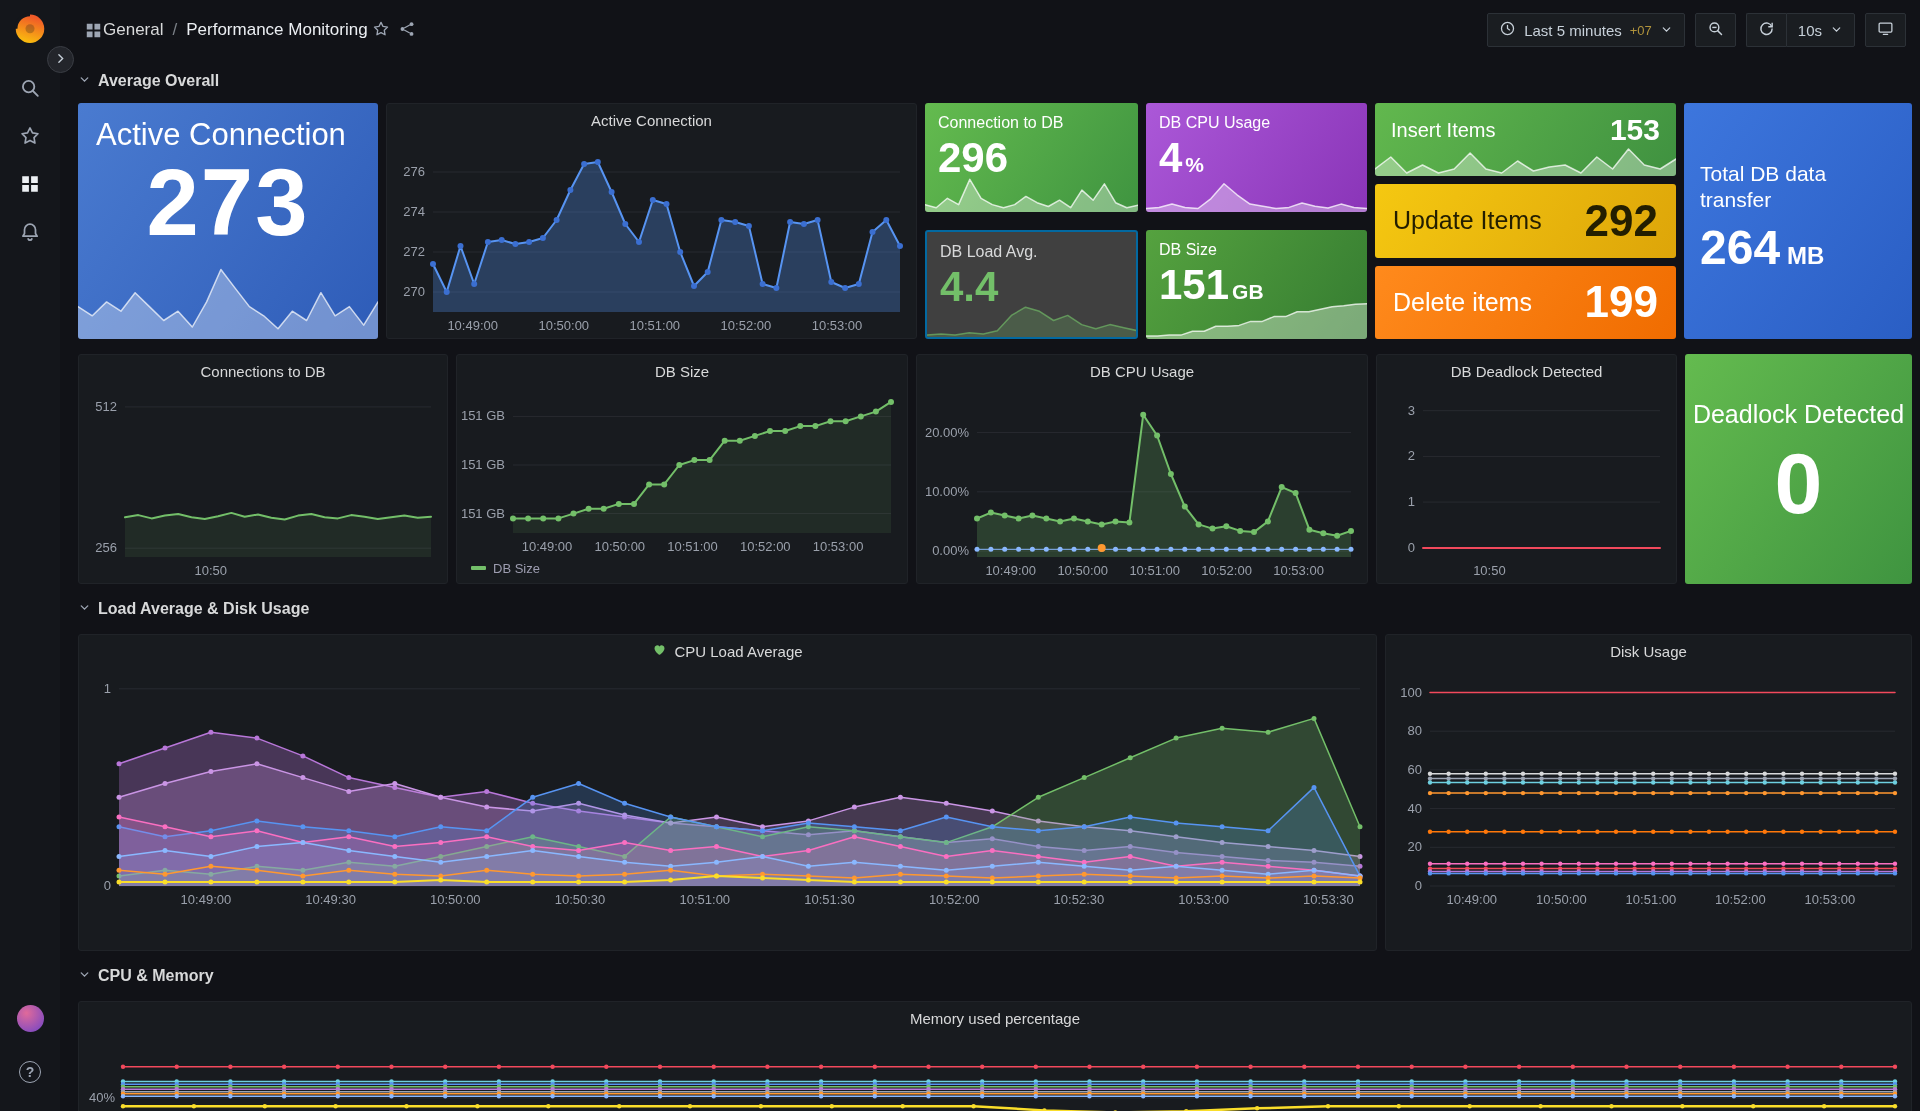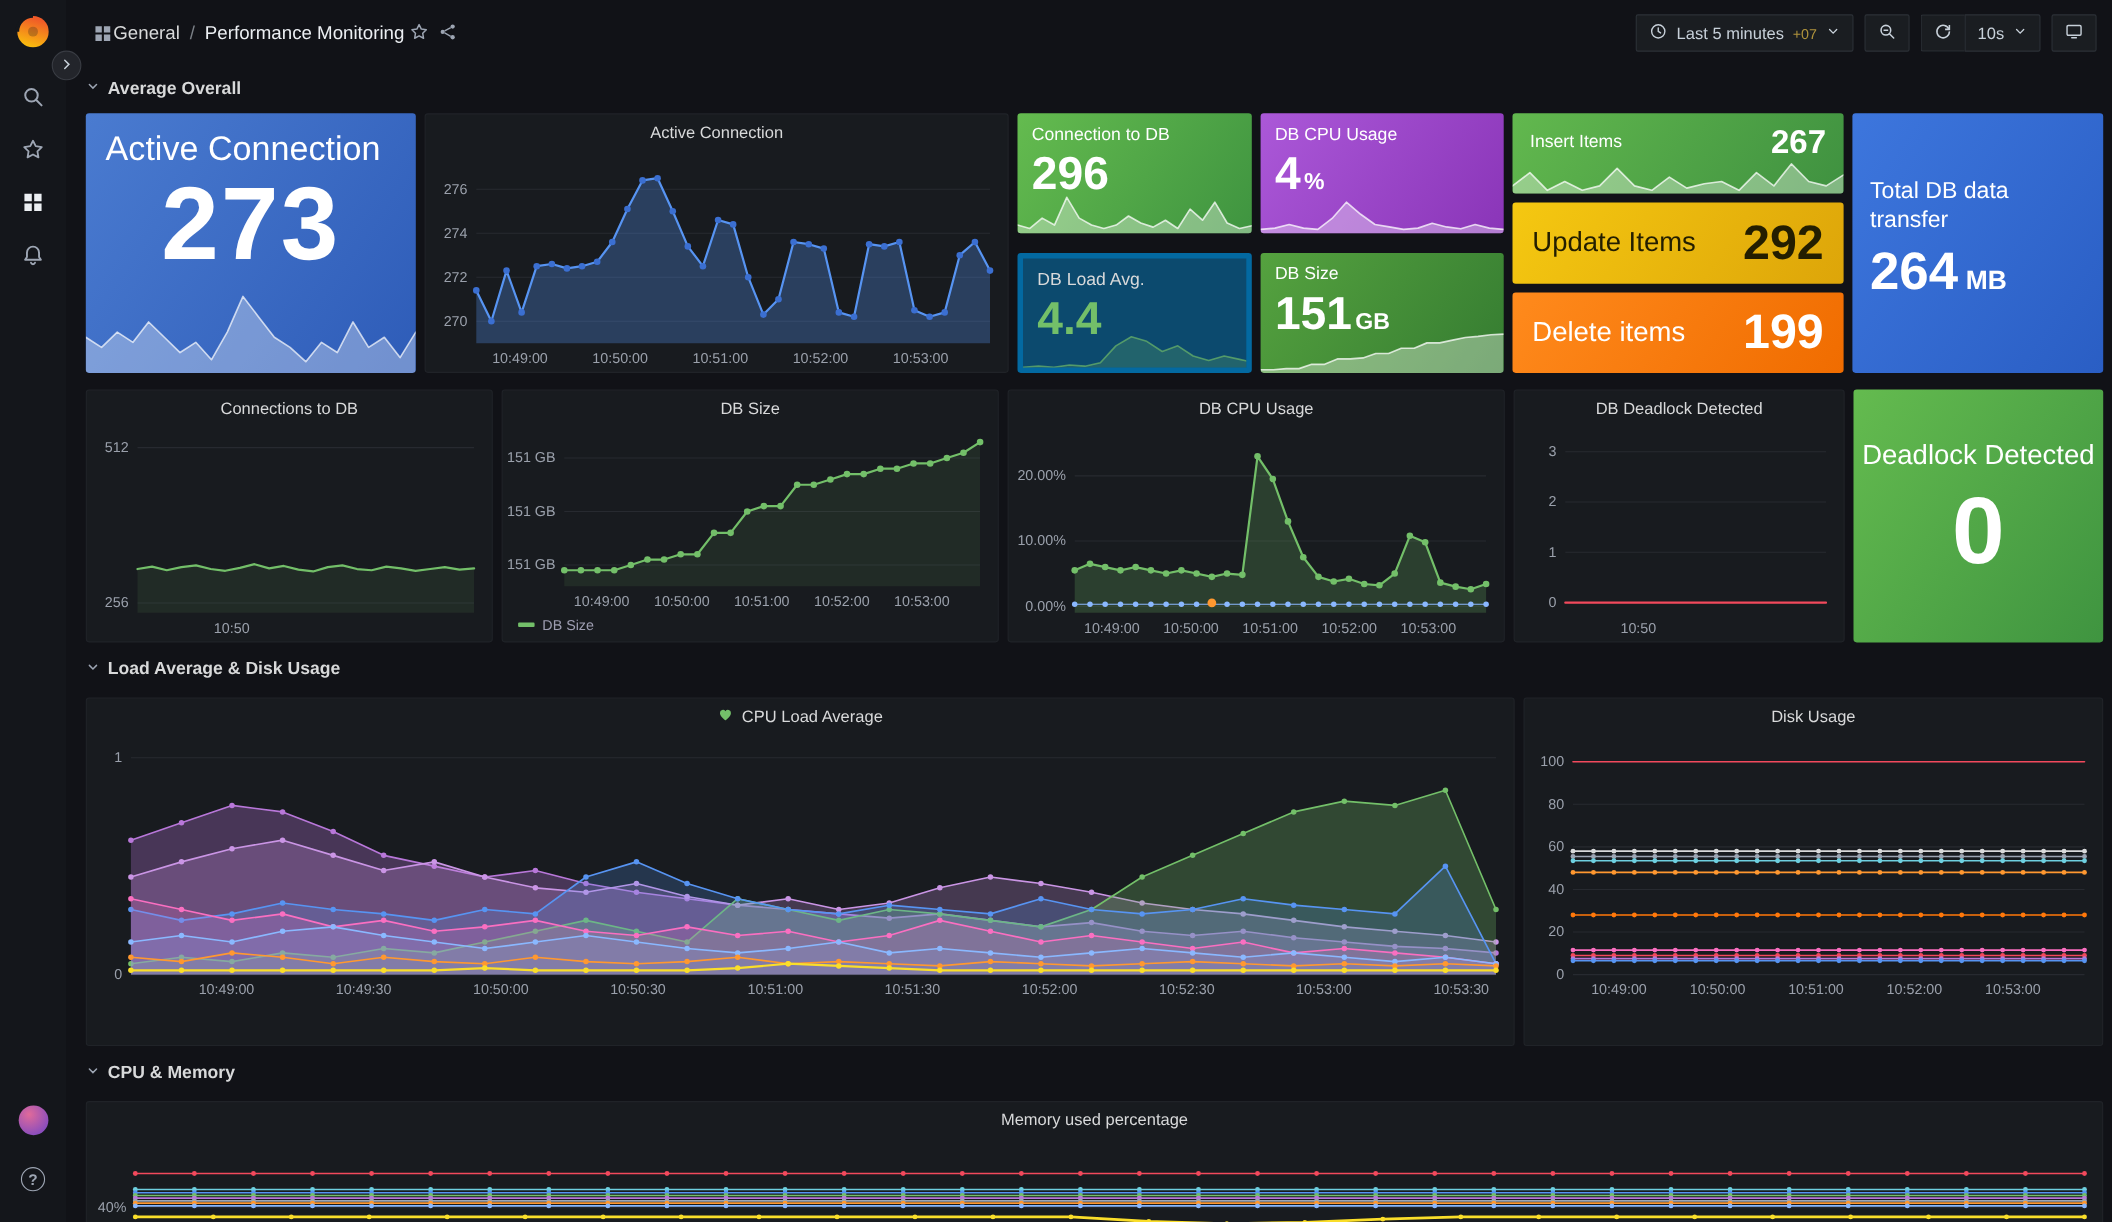--- a/index.html
+++ b/index.html
@@ -72,25 +72,25 @@
 
   
   .stat{position:relative;border-radius:3px;overflow:hidden;color:#fff;min-height:0}
   .spark{position:absolute;left:0;right:0;bottom:0;height:40%}
   .big-stat .bs-title{position:absolute;top:14px;left:18px;font-size:31px;font-weight:500;cursor:pointer}
   .big-stat .bs-value{position:absolute;top:46px;left:0;width:100%;text-align:center;font-size:94px;font-weight:700;letter-spacing:2px}
   .big-stat .spark{height:38%}
   .ss-title{position:absolute;top:11px;left:13px;font-size:16px;font-weight:400;cursor:pointer}
   .ss-value{position:absolute;top:31px;left:13px;font-size:42px;font-weight:700;display:flex;align-items:baseline;gap:3px}
   .ss-value .unit{font-size:21px;font-weight:600}
-  .dark-stat{background:#0c4a6e;border:5px solid #0369a1;color:#d8d9da}
+  .dark-stat{background:#404040;border:2px solid #0369a1;color:#d8d9da}
   .dark-stat .ss-value{color:#73bf69}
   .hstat .hs-row{position:absolute;top:0;left:0;right:0;display:flex;align-items:center;justify-content:space-between;
     padding:10px 16px 0 16px}
-  .hstat .hs-title{font-size:16px;font-weight:500;cursor:pointer}
+  .hstat .hs-title{font-size:20px;font-weight:500;cursor:pointer}
   .hstat .hs-value{font-size:30px;font-weight:700}
   .hstat .spark{height:46%}
   .hstat.center .hs-row{top:50%;transform:translateY(-50%);padding:0 18px}
   .hstat.center .hs-title{font-size:25px}
   .hstat.center .hs-value{font-size:44px}
   .total-stat{padding:58px 16px 0 16px}
   .ts-title{font-size:21px;font-weight:500;line-height:1.25;max-width:170px;cursor:pointer}
   .ts-value{margin-top:6px;display:flex;align-items:baseline;gap:7px;font-size:48px;font-weight:700}
   .ts-value .unit{font-size:24px;font-weight:700}
   .dl-title{position:absolute;top:46px;width:100%;text-align:center;font-size:25px;font-weight:500;cursor:pointer}
@@ -359,21 +359,21 @@
                   <path d="M0.0,41.1L11.6,41.1L23.3,40.1L34.9,40.1L46.5,36.2L58.2,36.2L69.8,31.3L81.4,31.3L93.1,30.4L104.7,26.4L116.3,26.4L127.9,21.6L139.6,21.6L151.2,16.7L162.8,16.7L174.5,14.2L186.1,11.8L197.7,10.8L209.4,9.3L221.0,8.8" fill="none" stroke="rgba(255,255,255,0.75)" stroke-width="1.5" stroke-linejoin="round" stroke-linecap="round"></path>
                 </svg>
               </div>
           </div>
         </div>
 
         <div class="vstack3">
           <div class="stat hstat" style="background: linear-gradient(125deg, rgb(98, 184, 78) 0%, rgb(63, 145, 64) 100%); color: rgb(255, 255, 255);">
             <div class="hs-row">
               <span class="hs-title">Insert Items</span>
-              <span class="hs-value">267</span>
+              <span class="hs-value">153</span>
             </div>
             <div class="spark">
                 <svg width="301" height="34" xmlns="http://www.w3.org/2000/svg">
                   <path d="M0.0,26.0L15.8,14.0L31.7,30.0L47.5,22.0L63.4,30.0L79.2,26.0L95.1,10.0L110.9,26.0L126.7,30.0L142.6,18.0L158.4,28.0L174.3,24.0L190.1,22.0L205.9,30.0L221.8,14.0L237.6,26.0L253.5,6.0L269.3,22.0L285.2,26.0L301.0,16.0L301.0,34.0L0.0,34.0Z" fill="rgba(255,255,255,0.35)"></path>
                   <path d="M0.0,26.0L15.8,14.0L31.7,30.0L47.5,22.0L63.4,30.0L79.2,26.0L95.1,10.0L110.9,26.0L126.7,30.0L142.6,18.0L158.4,28.0L174.3,24.0L190.1,22.0L205.9,30.0L221.8,14.0L237.6,26.0L253.5,6.0L269.3,22.0L285.2,26.0L301.0,16.0" fill="none" stroke="rgba(255,255,255,0.75)" stroke-width="1.5" stroke-linejoin="round" stroke-linecap="round"></path>
                 </svg>
               </div>
           </div>
           <div class="stat hstat center" style="background: linear-gradient(125deg, rgb(245, 200, 17) 0%, rgb(221, 165, 9) 100%); color: rgb(35, 30, 0);">
             <div class="hs-row">

